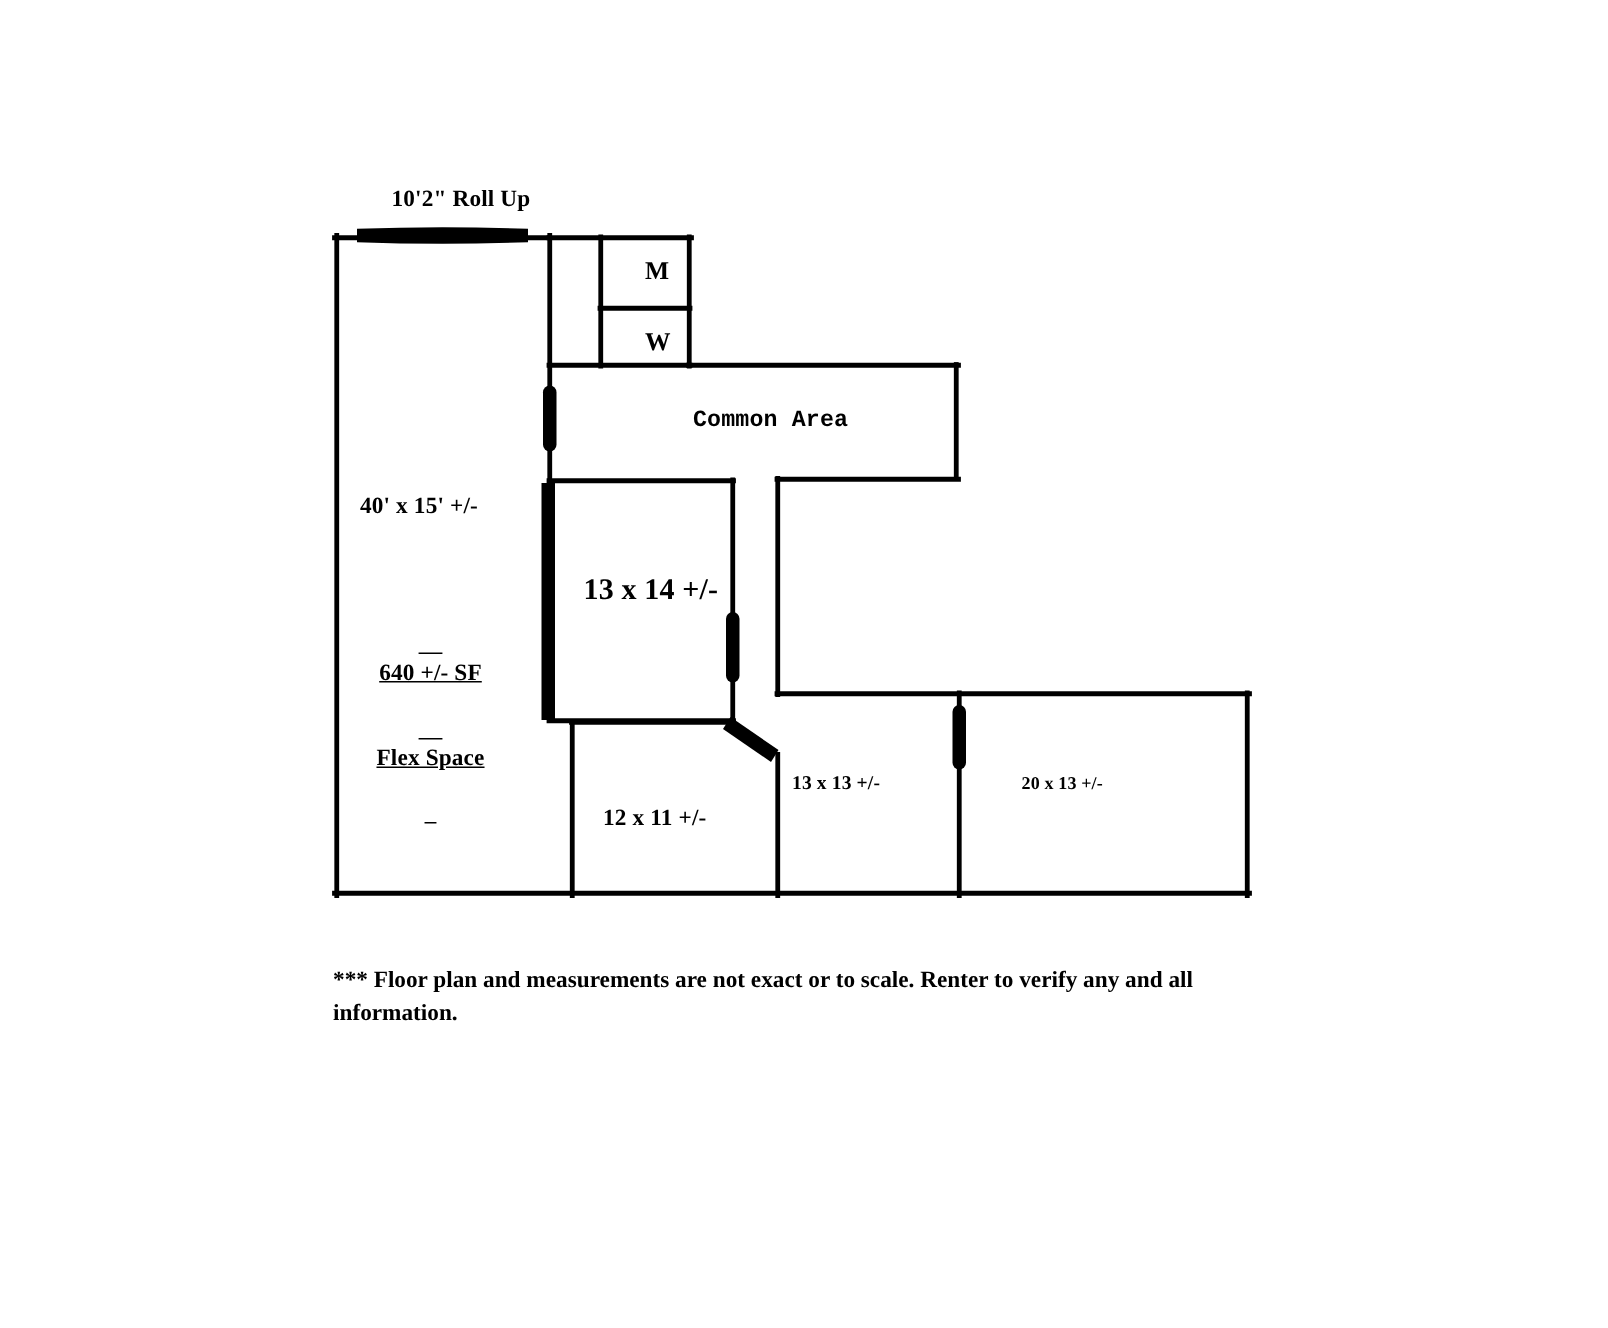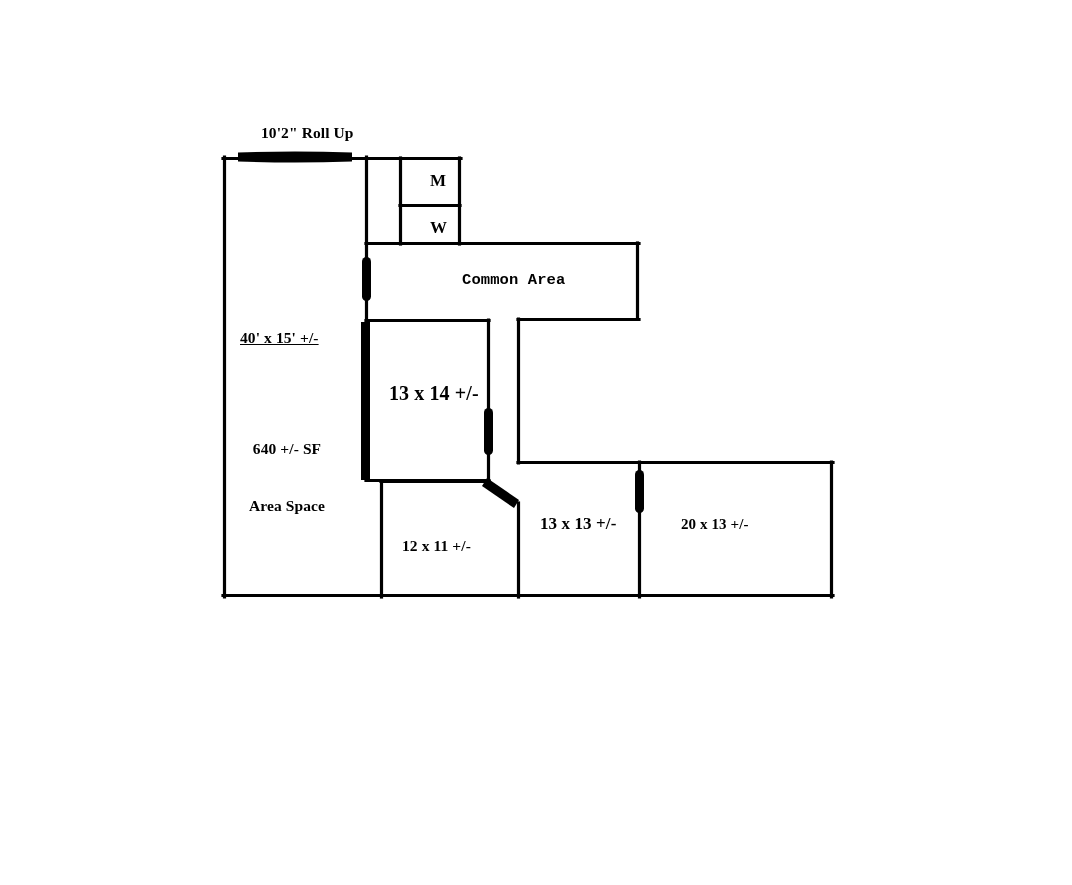--- a/index.html
+++ b/index.html
@@ -31,32 +31,32 @@
   }
   .label {
     position: absolute;
     font-family: "Liberation Serif", "DejaVu Serif", serif;
     font-weight: bold;
     color: #000000;
     white-space: pre;
     line-height: 1.22;
     letter-spacing: 0.1px;
   }
-  .label-center { transform: translateX(-50%); text-align: center; }
+  .label-center { transform: translateX(-50%); text-align: center; text-decoration: underline; }
 
   #lbl-rollup      { left: 261px; top: 124px;  font-size: 15.5px; }
   #lbl-m           { left: 430px; top: 171px;  font-size: 17px; }
   #lbl-w           { left: 430px; top: 218px;  font-size: 17px; }
   #lbl-common      { left: 462px; top: 271px;  font-size: 15.5px; font-family: Liberation Mono, monospace; }
-  #lbl-flex-dim    { left: 240px; top: 329px;  font-size: 15.5px; text-decoration: underline; }
+  #lbl-flex-dim    { left: 240px; top: 329px;  font-size: 15.5px; }
   #lbl-flex-sf     { left: 287px; top: 402px;  font-size: 15.5px; }
   #lbl-r1314       { left: 389px; top: 381px;  font-size: 20px; }
   #lbl-r1211       { left: 402px; top: 537px;  font-size: 15.5px; }
-  #lbl-r1313       { left: 540px; top: 514px;  font-size: 17px; }
-  #lbl-r2013       { left: 681px; top: 515px;  font-size: 15px; }
+  #lbl-r1313       { left: 528px; top: 514px;  font-size: 13px; }
+  #lbl-r2013       { left: 681px; top: 515px;  font-size: 12px; }
 
   #disclaimer {
     position: absolute;
     left: 222px;
     top: 643px;
     width: 600px;
     font-size: 15.5px;
     font-weight: bold;
     line-height: 1.42;
   }
@@ -135,25 +135,26 @@
   <div class="label" id="lbl-m">M</div>
 
   <div class="label" id="lbl-w">W</div>
 
   <div class="label" id="lbl-common">Common Area</div>
 
   <div class="label" id="lbl-flex-dim">40' x 15' +/-</div>
 
   <div class="label label-center" id="lbl-flex-sf">
     <div>640 +/- SF</div>
-    <div>Area Space</div>
+    <div>Flex Space</div>
   </div>
 
   <div class="label" id="lbl-r1314">13 x 14 +/-</div>
 
   <div class="label" id="lbl-r1211">12 x 11 +/-</div>
 
   <div class="label" id="lbl-r1313">13 x 13 +/-</div>
 
   <div class="label" id="lbl-r2013">20 x 13 +/-</div>
 
+  <div id="disclaimer">*** Floor plan and measurements are not exact or to scale. Renter to verify any and all information.</div>
 
 </div>
 
 </body></html>

